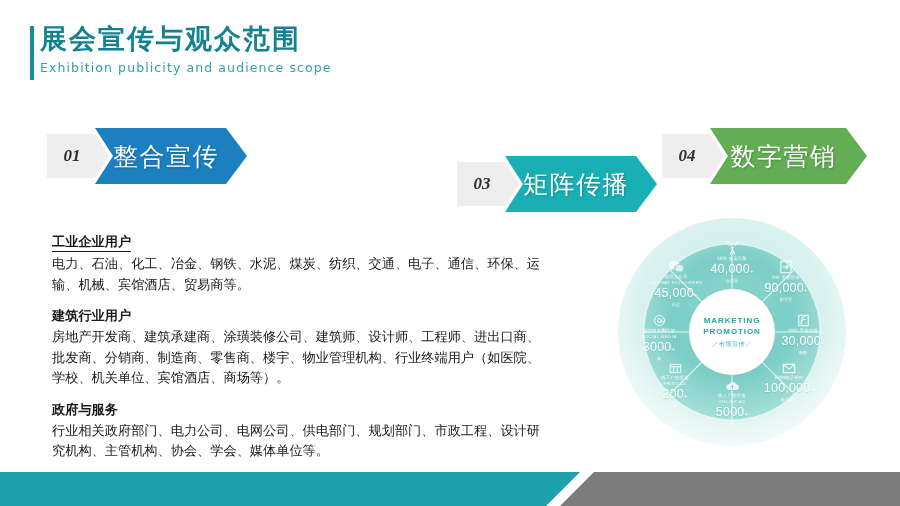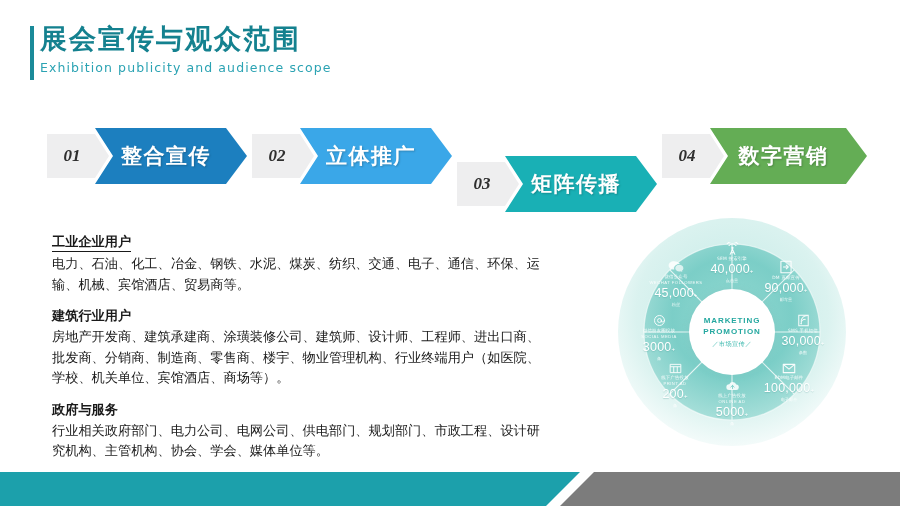--- a/index.html
+++ b/index.html
@@ -45,21 +45,21 @@
     padding-right:12px;letter-spacing:0px;
     font-family:"Liberation Serif",serif;
   }
   .main-chev{
     position:absolute;top:0;height:56px;
     display:flex;align-items:center;justify-content:center;
     -webkit-clip-path:polygon(0 0, calc(100% - 21px) 0, 100% 50%, calc(100% - 21px) 100%, 0 100%, 18px 50%);
     clip-path:polygon(0 0, calc(100% - 21px) 0, 100% 50%, calc(100% - 21px) 100%, 0 100%, 18px 50%);
   }
   .main-chev span{
-    font-size:21px;font-weight:bold;color:#ffffff;letter-spacing:1.5px;
+    font-size:25px;font-weight:normal;color:#ffffff;letter-spacing:1.5px;
     padding-right:16px;padding-left:6px;
     text-shadow:1px 1px 2px rgba(0,0,0,.22);
     font-family:"DejaVu Sans","Liberation Sans",sans-serif;
   }
 
   
   .content{position:absolute;left:52px;top:232px;width:492px;}
   .sec{margin-bottom:11px;}
   .sec-title{
     font-size:13.2px;font-weight:bold;color:#1a1a1a;
@@ -136,28 +136,20 @@
 
     <div class="banner-group" id="bg0" style="left:0px;width:200px;">
       <div class="num-chev" style="width:62px;">
         <span>01</span>
       </div>
       <div class="main-chev" id="mc0" style="left: 48px; width: 152px; background: rgb(28, 127, 191);">
         <span>整合宣传</span>
       </div>
     </div>
 
-    <div class="banner-group" id="bg1" style="left:205px;width:200px;">
-      <div class="num-chev" style="width:62px;">
-        <span>02</span>
-      </div>
-      <div class="main-chev" id="mc1" style="left: 48px; width: 152px; background: rgb(58, 167, 232);">
-        <span>立体推广</span>
-      </div>
-    </div>
 
     <div class="banner-group" id="bg2" style="left:410px;width:200px;margin-top:28px;">
       <div class="num-chev" style="width:62px;">
         <span>03</span>
       </div>
       <div class="main-chev" id="mc2" style="left: 48px; width: 152px; background: rgb(25, 176, 181);">
         <span>矩阵传播</span>
       </div>
     </div>
 

